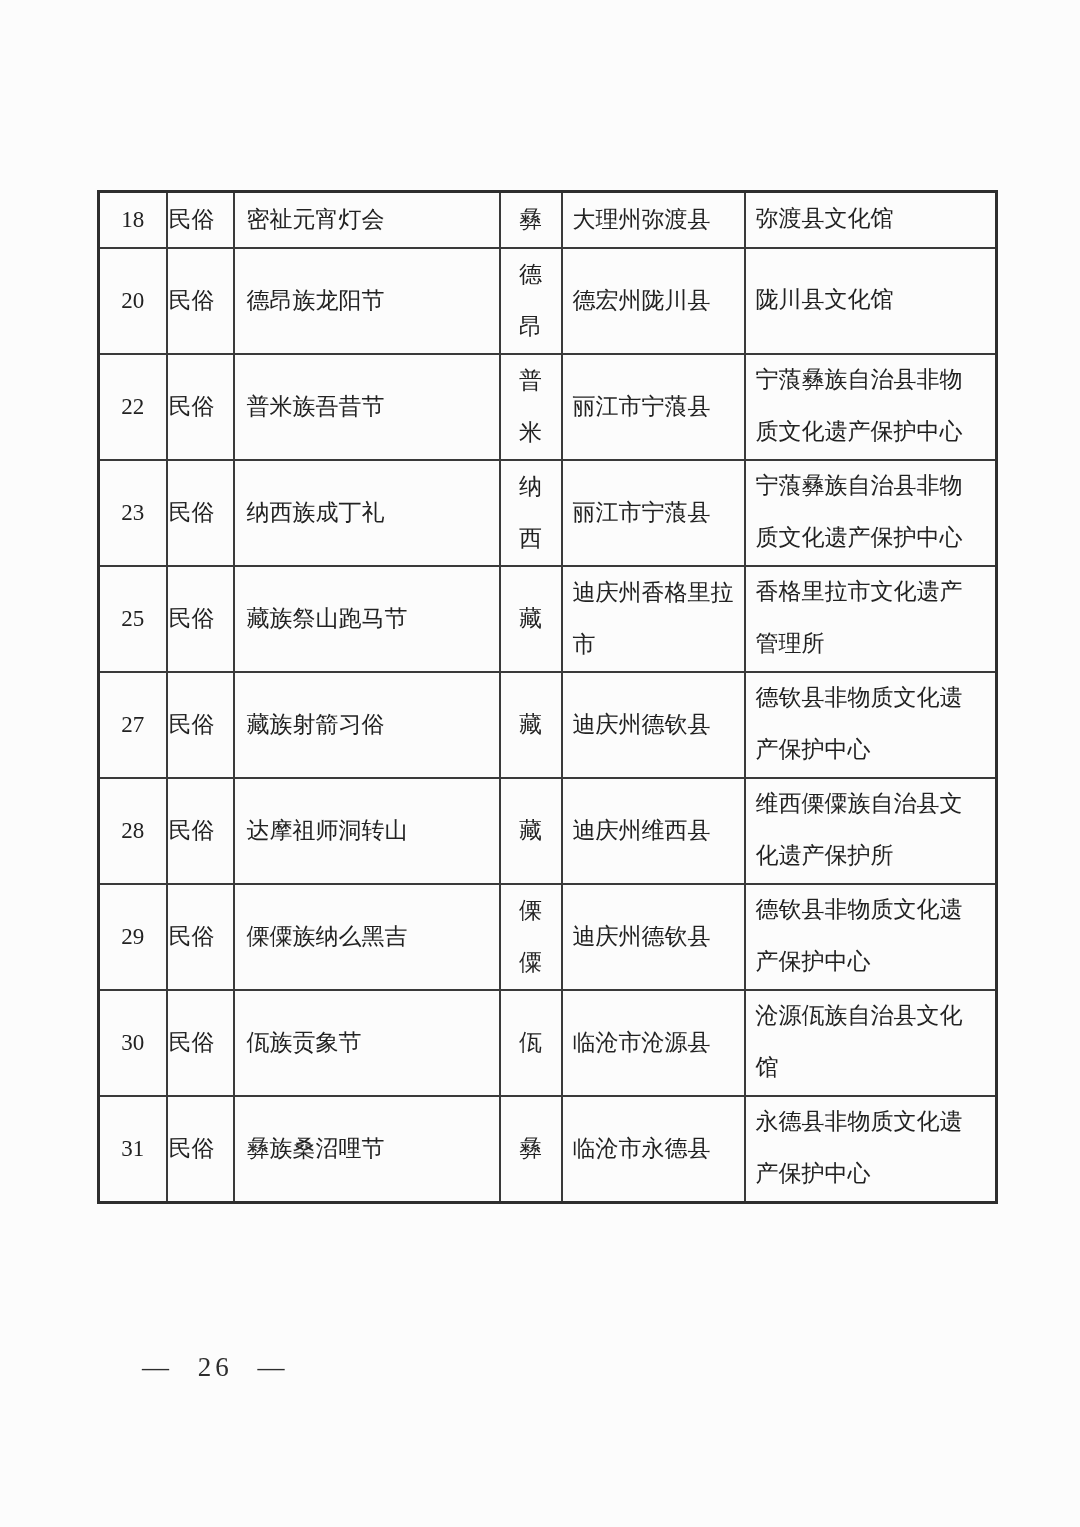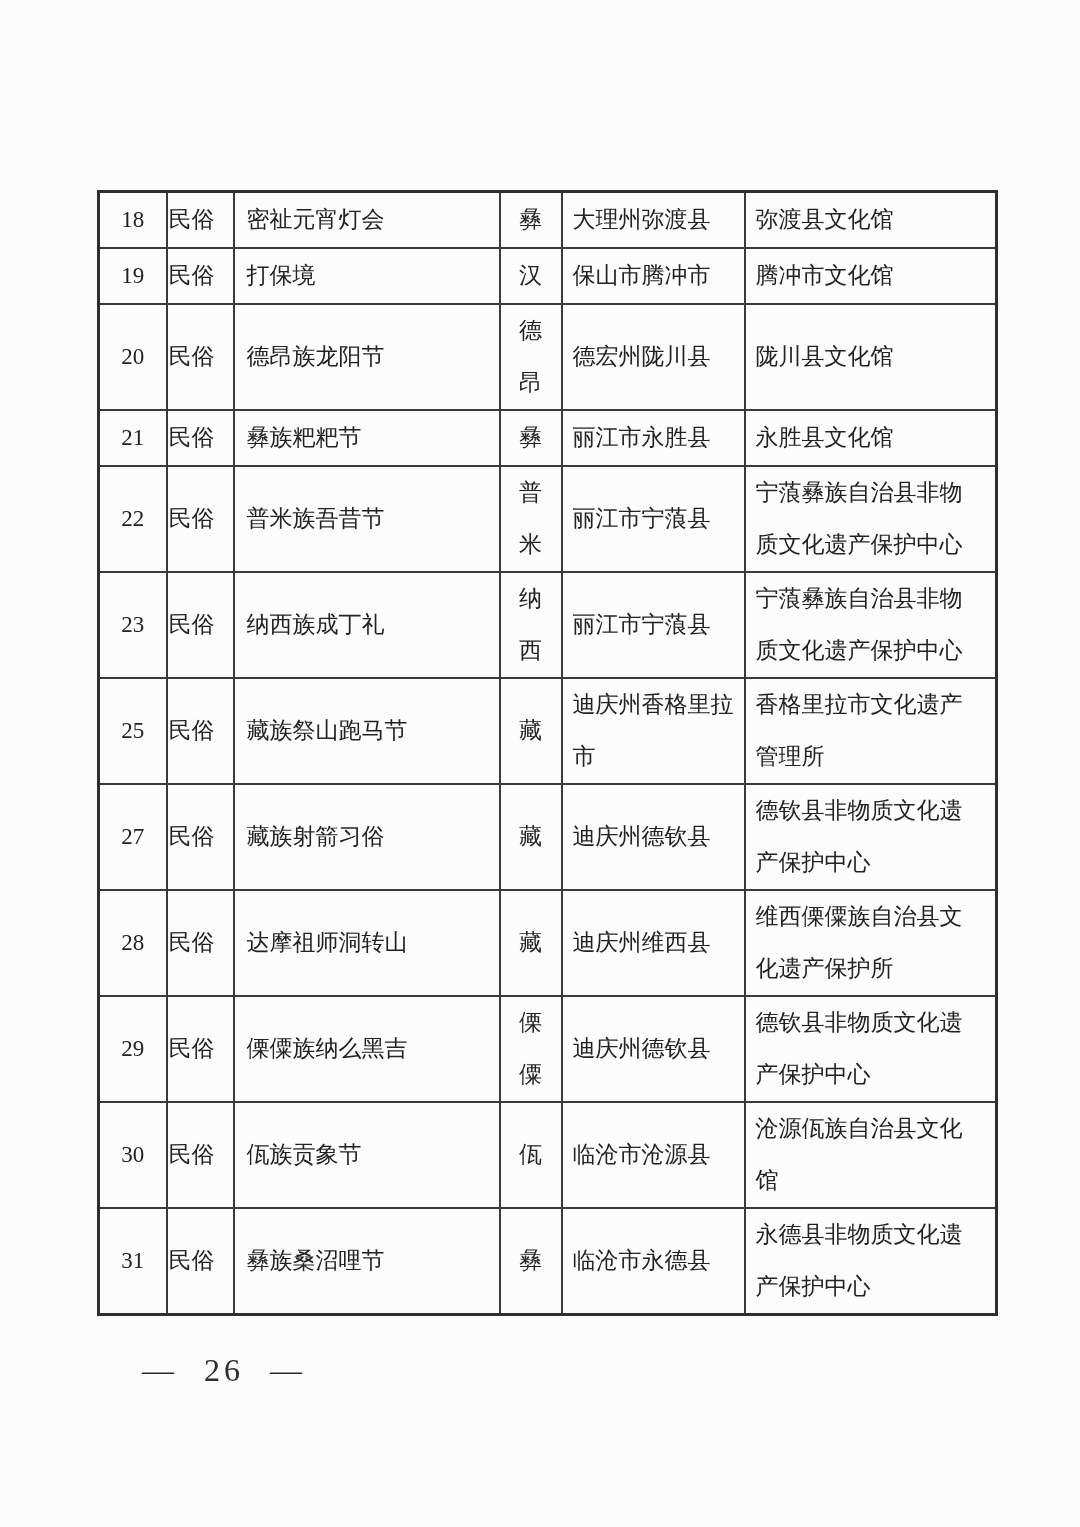--- a/index.html
+++ b/index.html
@@ -36,27 +36,27 @@
   }
   td.num {
     text-align: center;
     font-size: 25px;
     font-family: "Liberation Serif", "DejaVu Serif", serif;
   }
   td.category { text-align: left; }
   td.name     { padding: 0 12px; text-align: left; margin-left: 36px; }
   td.ethnic   { padding: 0 10px; text-align: center; }
   td.location { padding: 0 10px; text-align: left; margin-left: 39px; }
-  td.org      { padding: 0 10px; text-align: left; }
+  td.org      { padding: 0 10px; text-align: left; font-family: Liberation Mono, monospace; }
 
   .footer {
     position: absolute;
     left: 142px;
     top: 1352px;
-    font-size: 32px;
+    font-size: 27px;
     color: #2d2d2d;
     letter-spacing: 4px;
     word-spacing: 14px;
     font-family: "Liberation Serif", "DejaVu Serif", serif;
   }
 </style>
 </head>
 <body>
 
 <div class="page">
@@ -73,42 +73,26 @@
     <tbody>
         <tr>
           <td class="num">18</td>
           <td class="category">民俗</td>
           <td class="name">密祉元宵灯会</td>
           <td class="ethnic">彝</td>
           <td class="location">大理州弥渡县</td>
           <td class="org">弥渡县文化馆</td>
         </tr>
         <tr>
-          <td class="num">19</td>
-          <td class="category">民俗</td>
-          <td class="name">打保境</td>
-          <td class="ethnic">汉</td>
-          <td class="location">保山市腾冲市</td>
-          <td class="org">腾冲市文化馆</td>
-        </tr>
-        <tr>
           <td class="num">20</td>
           <td class="category">民俗</td>
           <td class="name">德昂族龙阳节</td>
           <td class="ethnic">德昂</td>
           <td class="location">德宏州陇川县</td>
           <td class="org">陇川县文化馆</td>
-        </tr>
-        <tr>
-          <td class="num">21</td>
-          <td class="category">民俗</td>
-          <td class="name">彝族粑粑节</td>
-          <td class="ethnic">彝</td>
-          <td class="location">丽江市永胜县</td>
-          <td class="org">永胜县文化馆</td>
         </tr>
         <tr>
           <td class="num">22</td>
           <td class="category">民俗</td>
           <td class="name">普米族吾昔节</td>
           <td class="ethnic">普米</td>
           <td class="location">丽江市宁蒗县</td>
           <td class="org">宁蒗彝族自治县非物质文化遗产保护中心</td>
         </tr>
         <tr>

